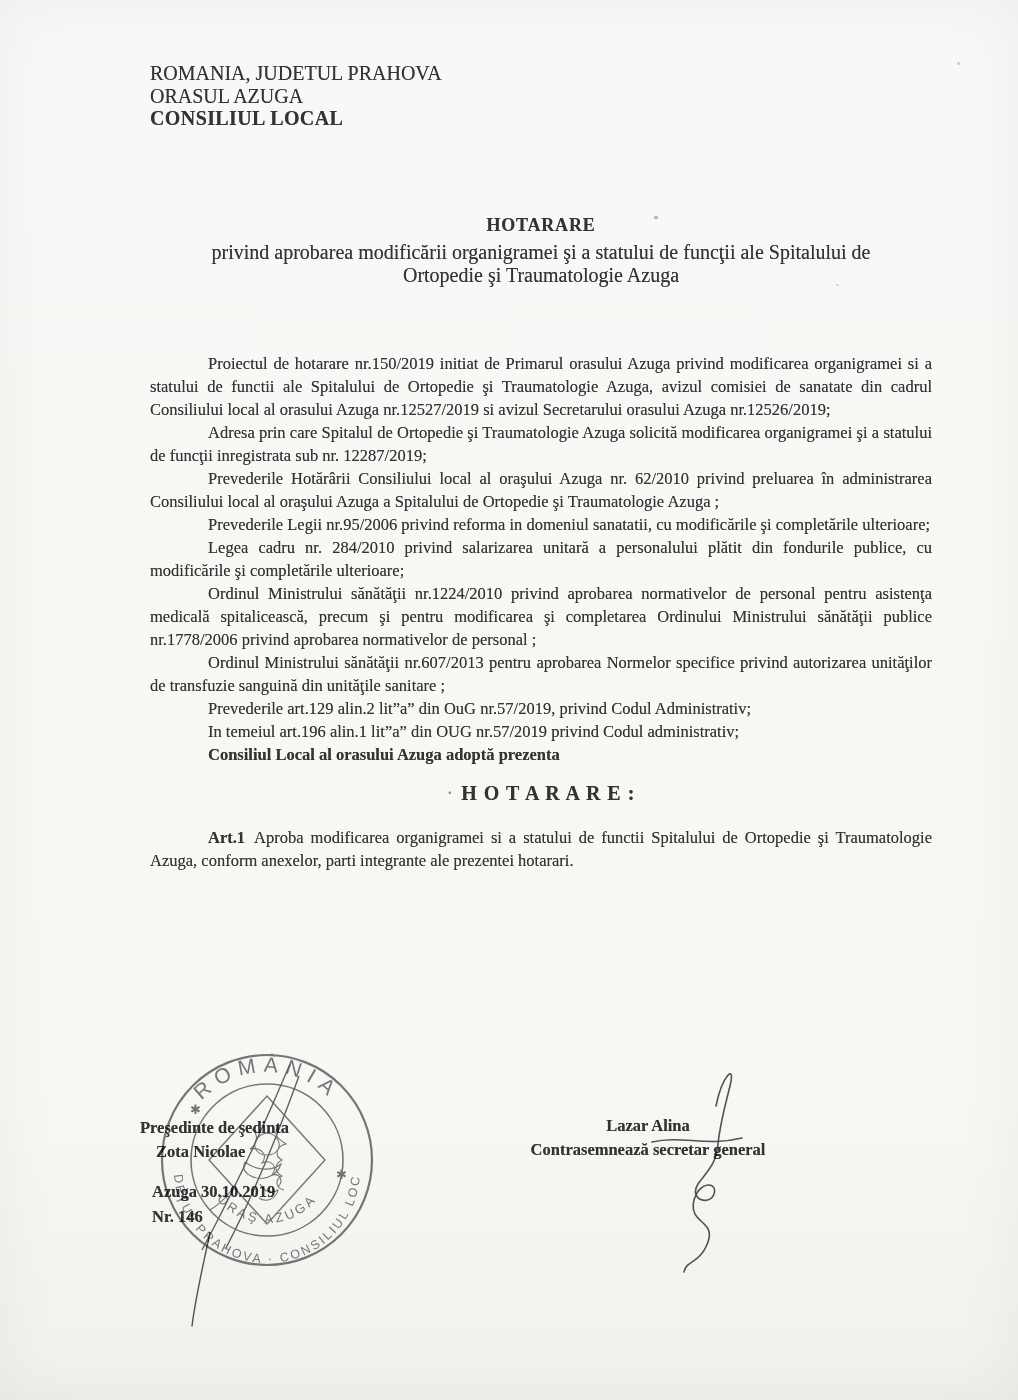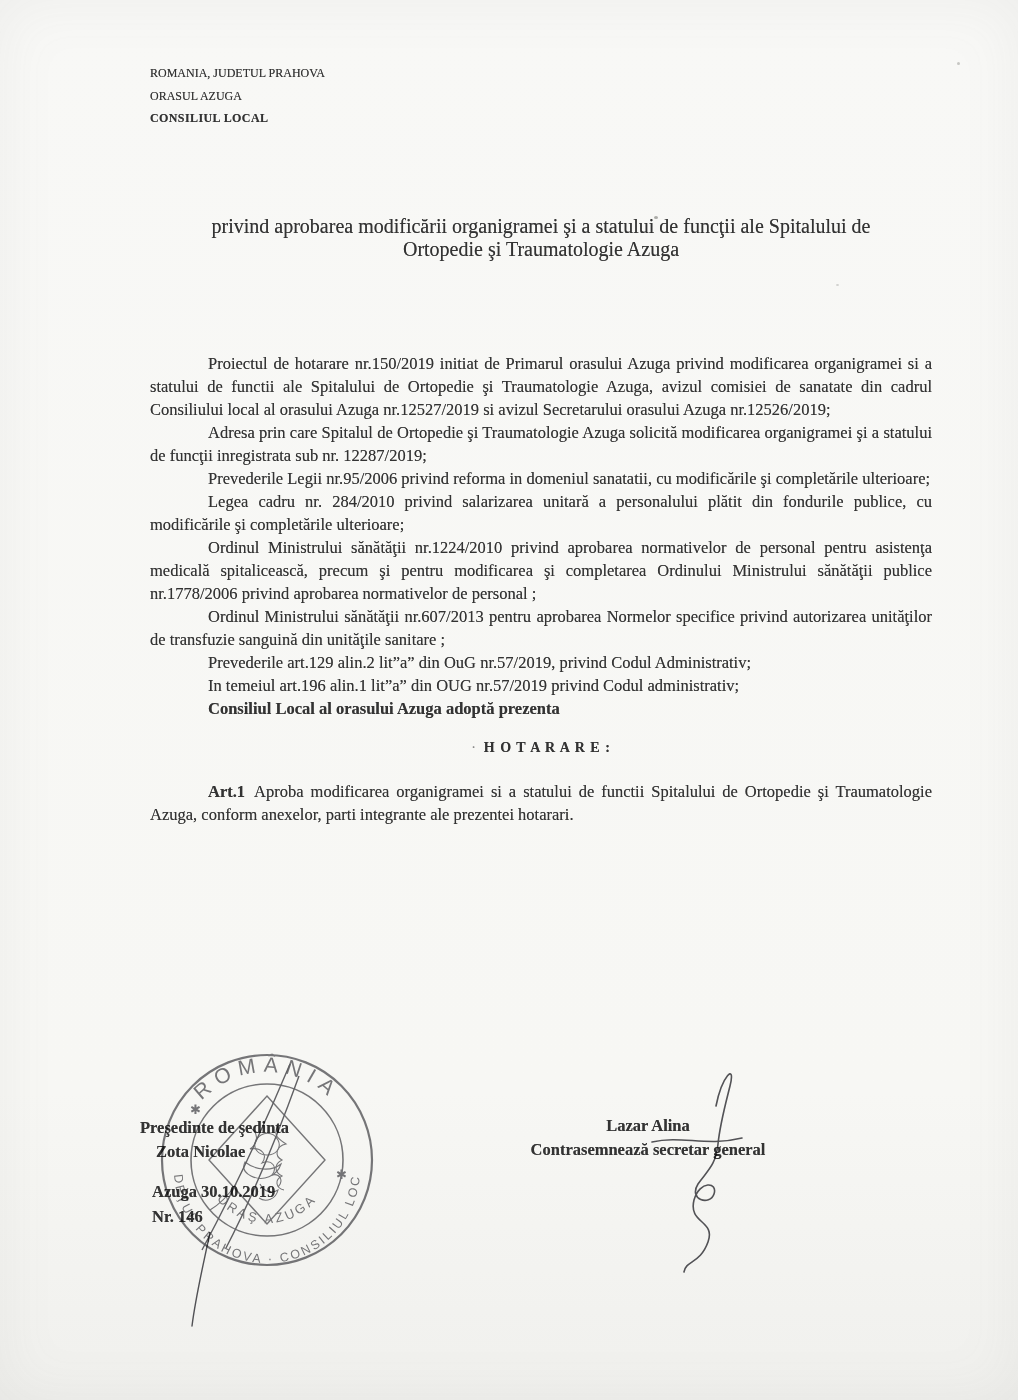--- a/index.html
+++ b/index.html
@@ -8,31 +8,31 @@
     width:1018px;height:1400px;
     margin:0 auto;
     background:linear-gradient(180deg,#f8f8f6 0%,#f7f7f4 78%,#f0f0ed 100%);
     box-shadow:inset 0 0 60px rgba(120,120,115,0.08);
     overflow:hidden;
     font-family:"Liberation Serif","DejaVu Serif",serif;
     color:#333;
   }
   .ink{color:#333;text-shadow:0 0 .5px rgba(40,40,40,.55);}
   
-  .doc-header{position:absolute;left:150px;top:62px;font-size:12px;line-height:22.5px;}
+  .doc-header{position:absolute;left:150px;top:62px;font-size:20px;line-height:22.5px;}
   .doc-header .l3{font-weight:bold;letter-spacing:.4px;}
   
   .title-block{position:absolute;left:150px;top:215px;width:782px;text-align:center;}
   .title-heading{font-size:18px;font-weight:bold;letter-spacing:.8px;margin:0 0 5px 0;}
   .title-sub{font-size:20px;line-height:23px;max-width:662px;margin:0 auto;}
   
   .body-block{position:absolute;left:150px;top:352px;width:782px;font-size:16.5px;line-height:23px;text-align:justify;}
   .body-block p{margin:0;text-indent:58px;}
   .adoption{font-weight:bold;}
-  .decision-heading{margin:16px 0 21px 0 !important;text-indent:0 !important;text-align:center;font-weight:bold;font-size:14px;letter-spacing:1px;}
+  .decision-heading{margin:16px 0 21px 0 !important;text-indent:0 !important;text-align:center;font-weight:bold;font-size:20px;letter-spacing:1px;}
   .decision-heading .mark{opacity:.55;font-weight:normal;margin-right:7px;}
   .article{margin-bottom:23px !important;}
   .art-label{font-weight:bold;margin-right:9px;}
   
   .sig-left{position:absolute;left:140px;top:1116px;font-size:16.5px;line-height:24px;font-weight:bold;z-index:2;}
   .sig-left .name{padding-left:16px;}
   .sig-right{position:absolute;left:498px;top:1114px;width:300px;text-align:center;font-size:16.5px;line-height:24px;font-weight:bold;z-index:2;}
   
   .doc-footer{position:absolute;left:152px;top:1179px;font-size:16.5px;line-height:25px;font-weight:bold;}
   
@@ -49,26 +49,28 @@
 
 <div class="page">
 
   <div class="doc-header ink">
     <div>ROMANIA, JUDETUL PRAHOVA</div>
     <div>ORASUL  AZUGA</div>
     <div class="l3">CONSILIUL LOCAL</div>
   </div>
 
   <div class="title-block ink">
+    <div class="title-heading">HOTARARE</div>
     <div class="title-sub">privind aprobarea modificării organigramei şi a statului de funcţii ale Spitalului de Ortopedie şi Traumatologie Azuga</div>
   </div>
 
   <div class="body-block ink">
     <p>Proiectul de hotarare nr.150/2019 initiat de Primarul orasului Azuga privind modificarea organigramei si a statului de functii ale Spitalului de Ortopedie şi Traumatologie Azuga, avizul comisiei de sanatate din cadrul Consiliului local al orasului Azuga nr.12527/2019 si avizul Secretarului orasului Azuga nr.12526/2019;</p>
     <p>Adresa prin care Spitalul de Ortopedie şi Traumatologie Azuga solicită modificarea organigramei şi a statului de funcţii inregistrata sub nr. 12287/2019;</p>
+    <p>Prevederile Hotărârii Consiliului local al oraşului Azuga nr. 62/2010 privind preluarea în administrarea Consiliului local al oraşului Azuga a Spitalului de Ortopedie şi Traumatologie Azuga ;</p>
     <p>Prevederile  Legii nr.95/2006 privind reforma in domeniul sanatatii, cu modificările şi completările ulterioare;</p>
     <p>Legea cadru nr. 284/2010 privind salarizarea unitară a personalului plătit din fondurile publice, cu modificările şi completările ulterioare;</p>
     <p>Ordinul Ministrului sănătăţii nr.1224/2010 privind aprobarea normativelor de personal pentru asistenţa medicală spitalicească, precum şi pentru modificarea şi completarea Ordinului Ministrului sănătăţii publice nr.1778/2006 privind aprobarea normativelor de personal ;</p>
     <p>Ordinul Ministrului sănătăţii nr.607/2013 pentru aprobarea Normelor specifice privind autorizarea unităţilor de transfuzie sanguină din unităţile sanitare ;</p>
     <p>Prevederile art.129 alin.2 lit”a” din OuG nr.57/2019, privind Codul Administrativ;</p>
     <p>In temeiul art.196 alin.1 lit”a” din OUG nr.57/2019 privind Codul administrativ;</p>
     <p class="adoption">Consiliul Local al orasului Azuga adoptă prezenta</p>
 
     <p class="decision-heading"><span class="mark">·</span><span>H O T A R A R E :</span></p>
 

